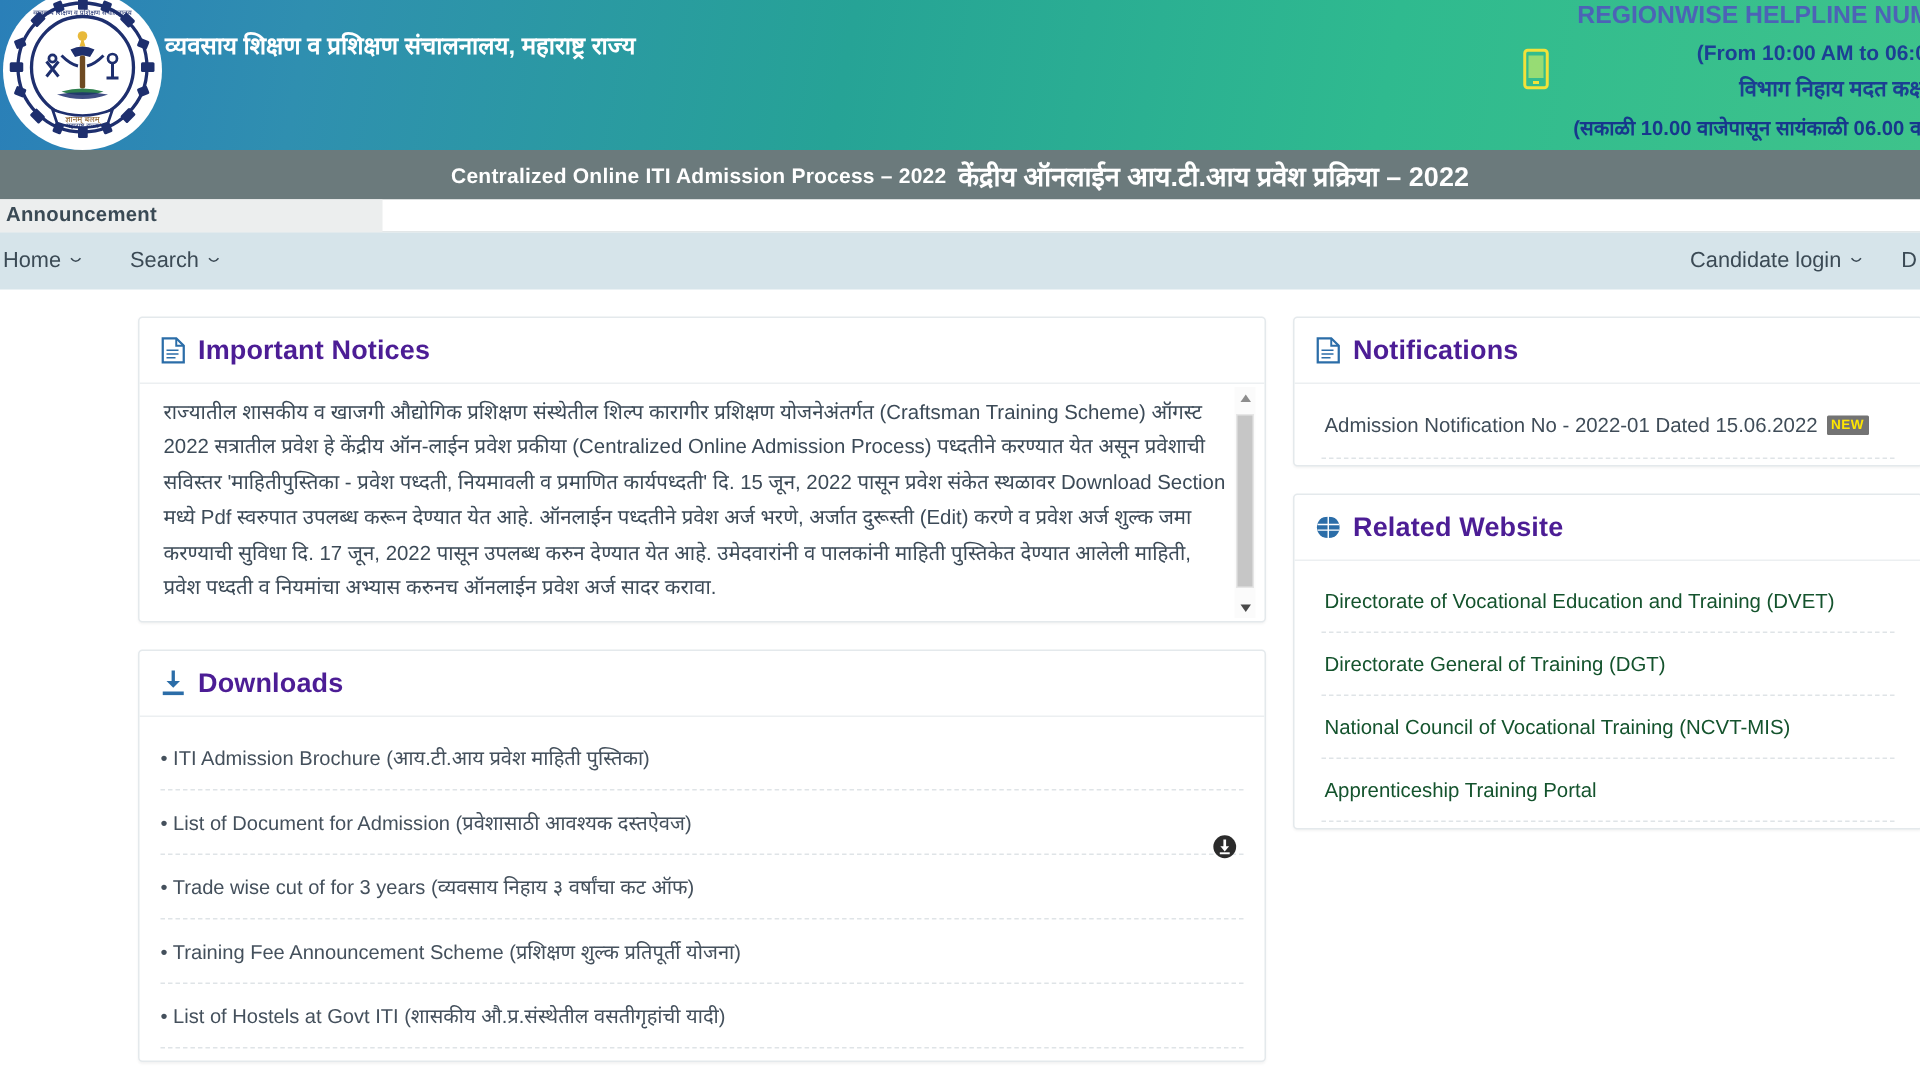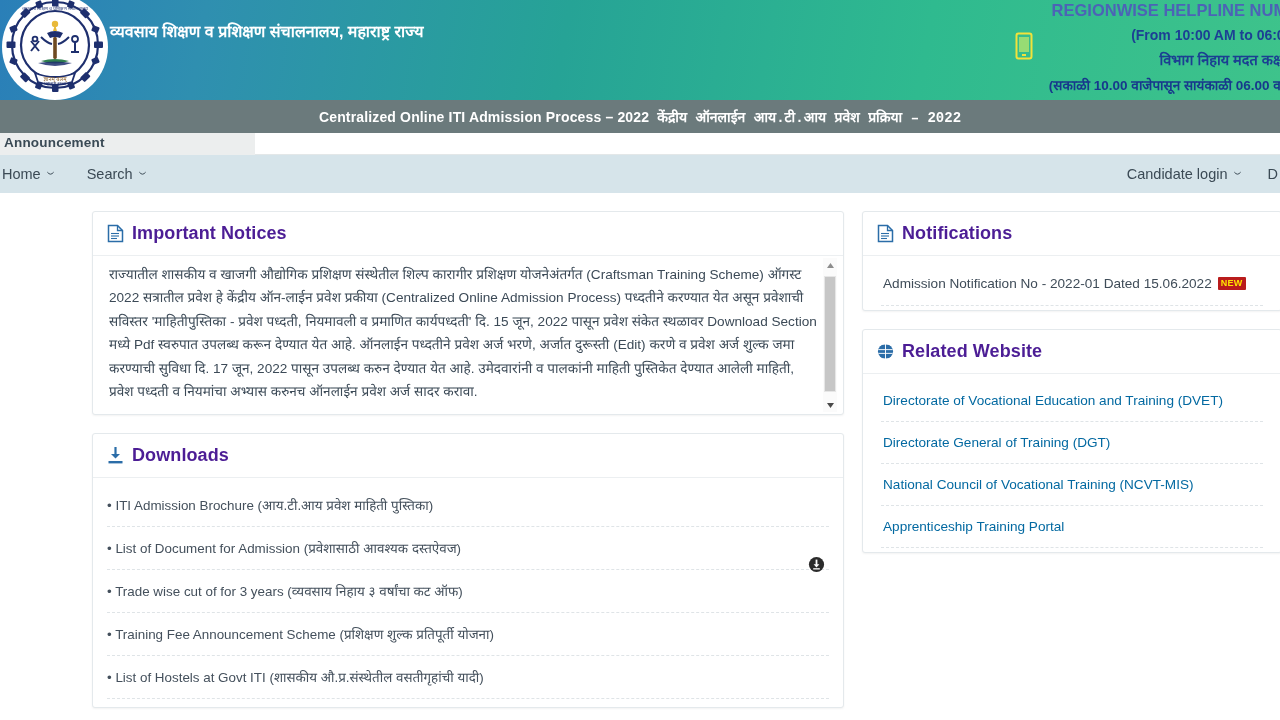--- a/index.html
+++ b/index.html
@@ -55,22 +55,22 @@
     width:18px; height:28px;
   }
 
   
   .ribbon{
     height:33px; background:#6b7a7c;
     display:flex; align-items:center; justify-content:center;
     color:#ffffff;
   }
   .ribbon-en{ font-size:14px; font-weight:bold; letter-spacing:.15px; }
-  .ribbon-mr{ font-size:14px; font-weight:bold; margin-left:8px;
-    font-family:Liberation Mono, monospace; }
+  .ribbon-mr{ font-size:18px; font-weight:bold; margin-left:8px;
+    font-family:Liberation Sans, sans-serif; }
 
   
   .announce{
     position:relative; height:22px; background:#ffffff;
     border-bottom:1px solid #e3e7e8;
   }
   .announce-band{
     position:absolute; left:0; top:0; width:255px; height:22px;
     background:#eceeee;
   }
@@ -163,34 +163,34 @@
 
   .dl-badge{
     position:absolute; right:18px; top:78px;
     width:17px; height:17px;
   }
 
   
   .rel-row{
     padding:13px 2px 13px 2px;
     border-bottom:1px dashed #dfe4e7;
-    font-size:13.6px; color:#0369a1;
+    font-size:13.6px; color:#14532d;
     white-space:nowrap;
   }
 
   .notif-row{
     padding:14px 2px 14px 2px;
     border-bottom:1px dashed #dfe4e7;
     font-size:13.6px; color:#3f4c58;
     white-space:nowrap;
     display:flex; align-items:center; gap:6px;
   }
   .new-badge{
     display:inline-block;
-    background:#b91c1c;
+    background:#737373;
     color:#ffe600;
     font-size:9px; font-weight:bold;
     padding:1px 3px 2px 3px;
     line-height:10px;
     letter-spacing:.3px;
     border-radius:1px;
   }
 </style>
 </head>
 <body>

